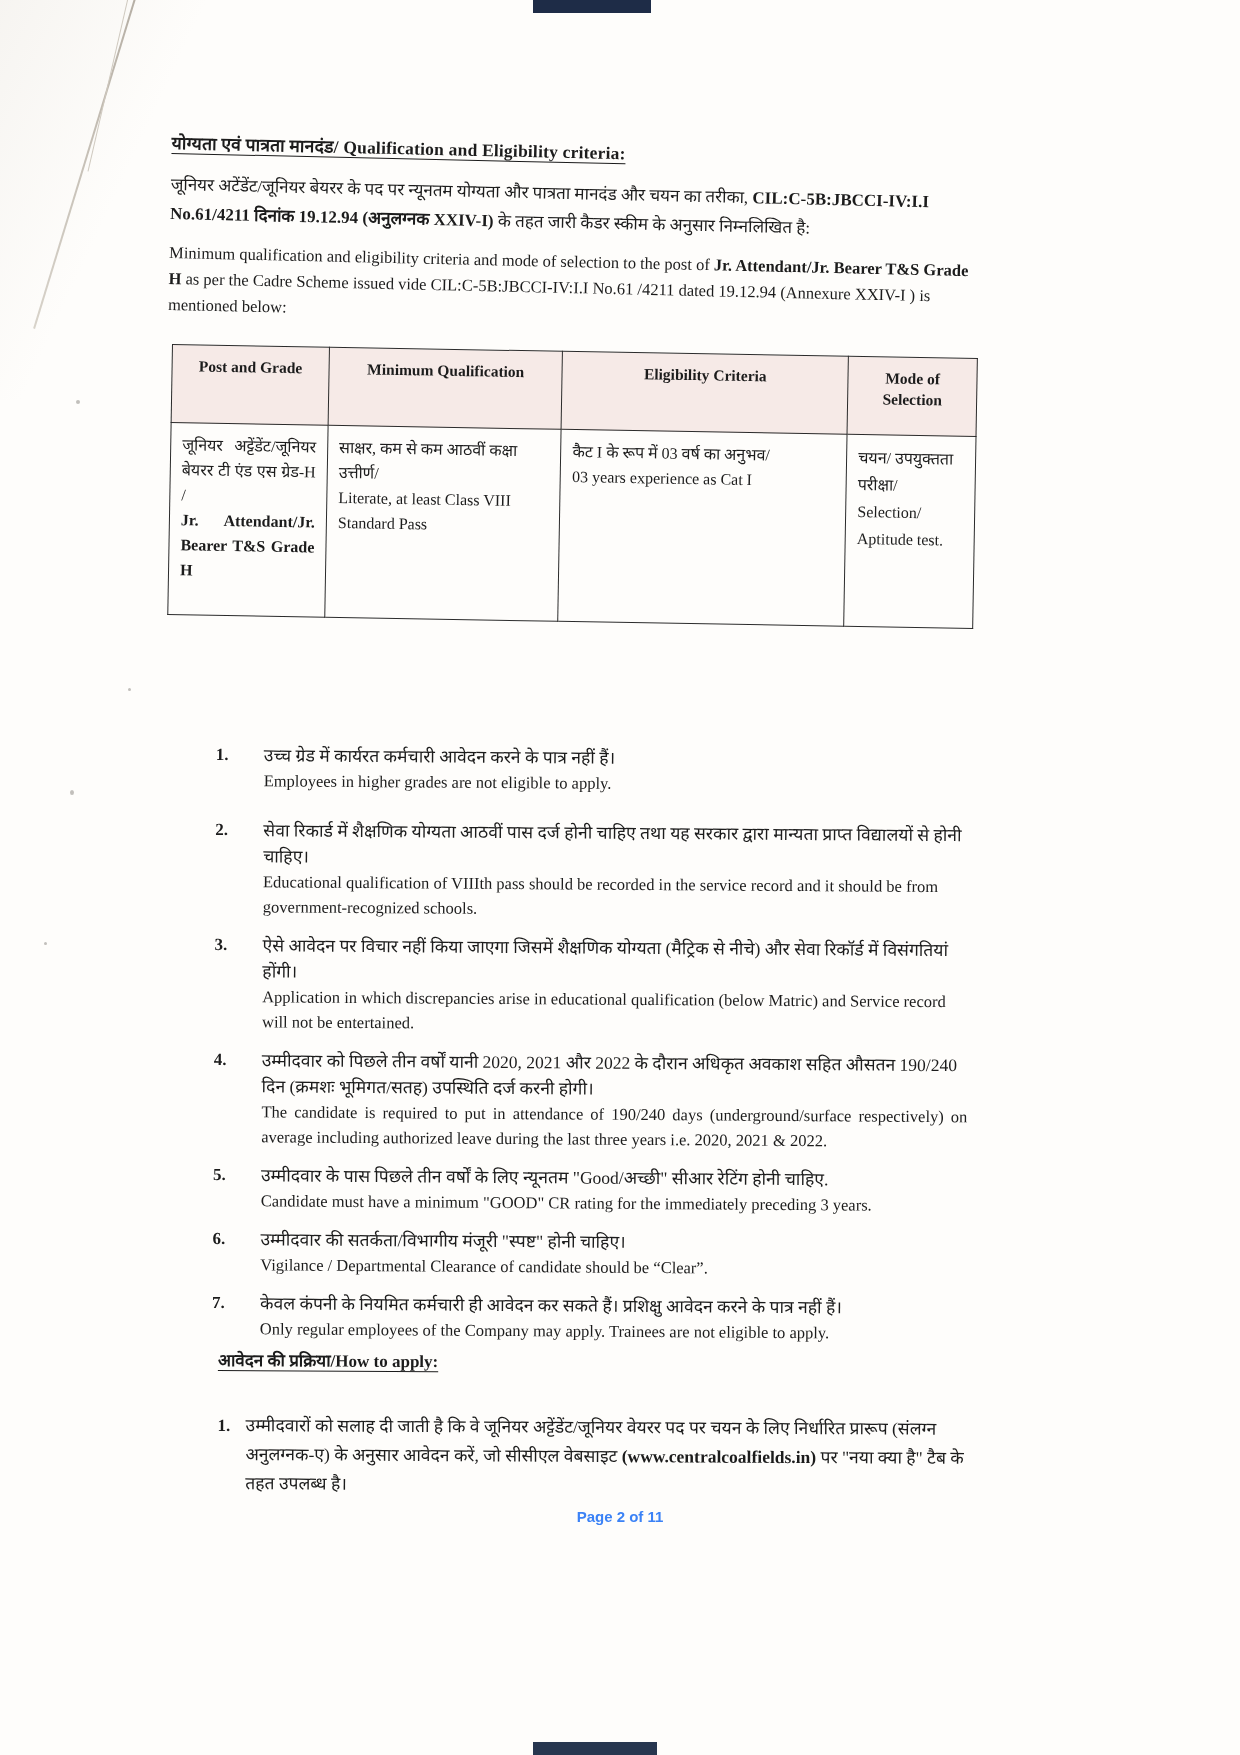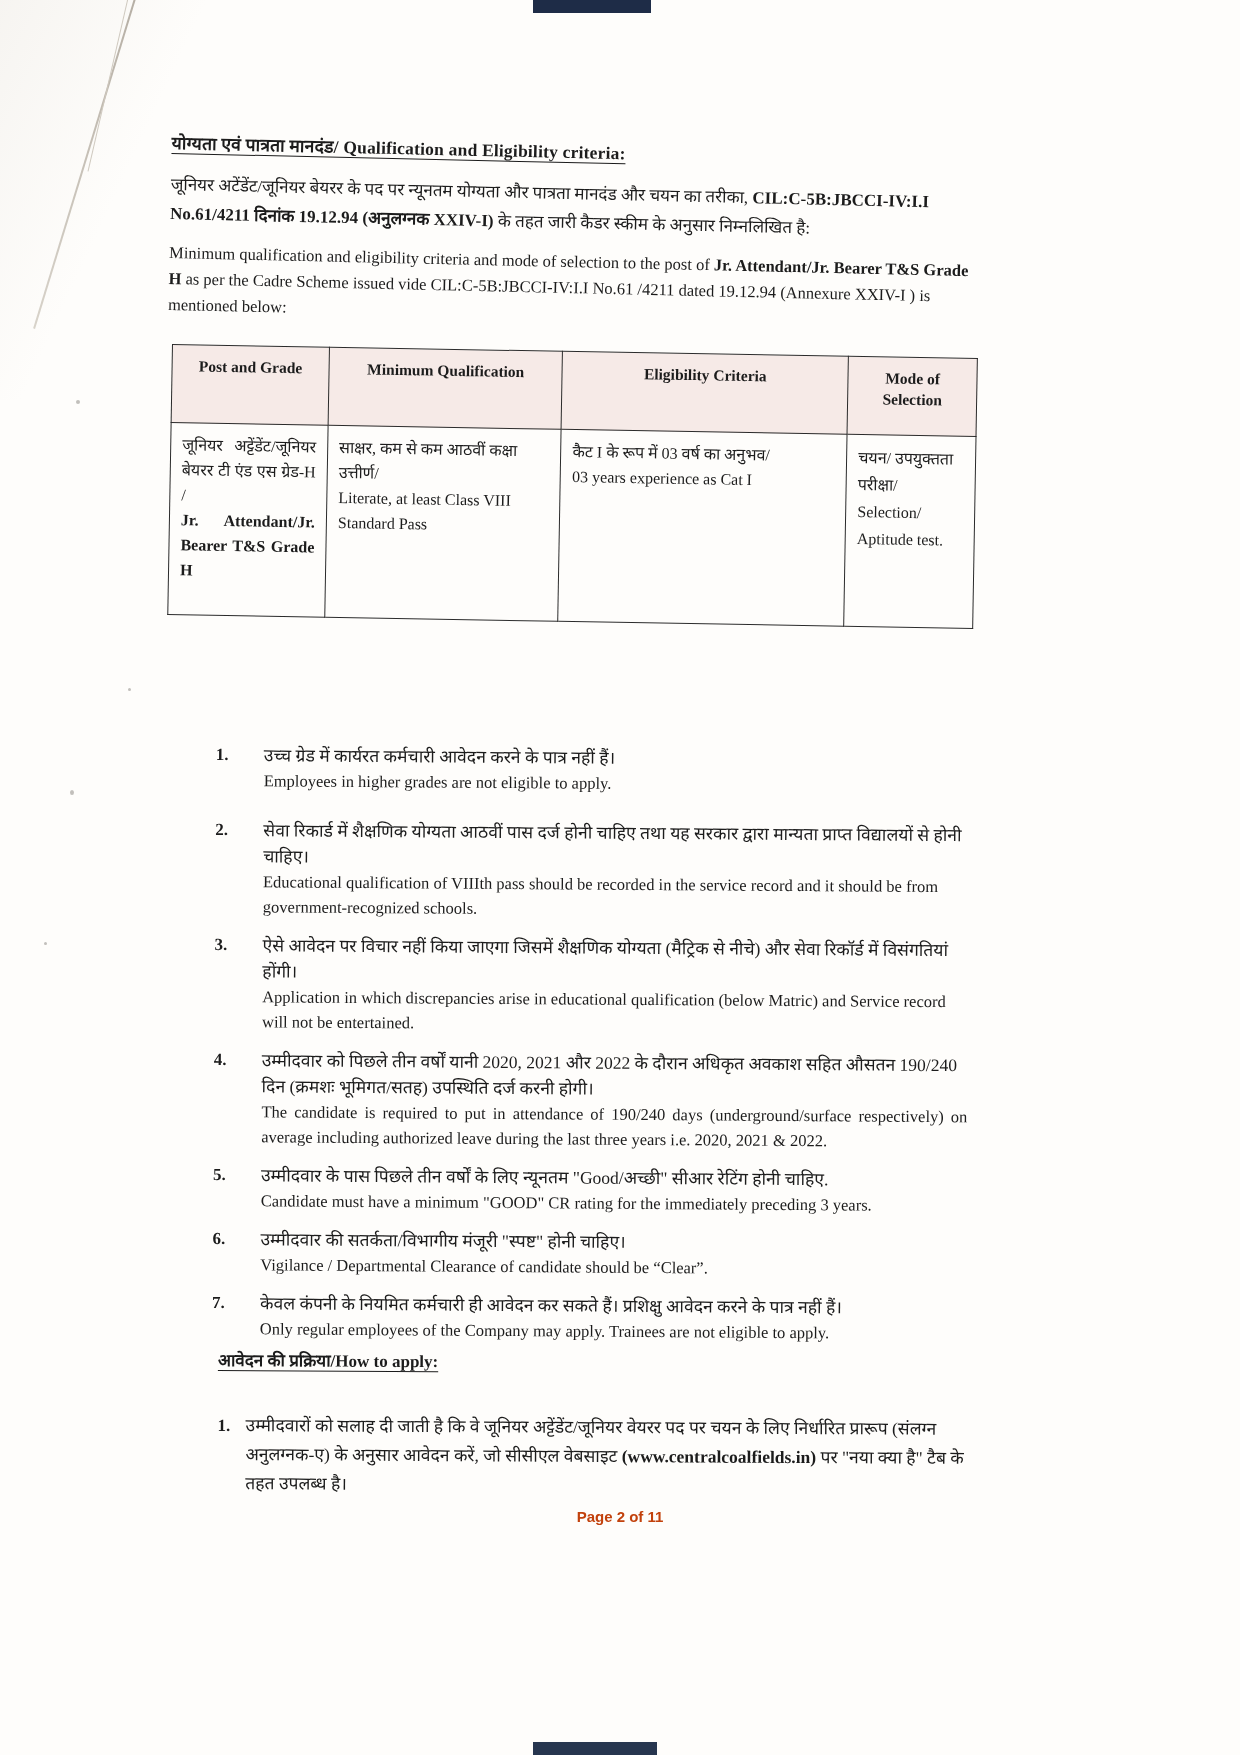--- a/index.html
+++ b/index.html
@@ -75,21 +75,21 @@
     font-size:17px; font-weight:bold;
     text-decoration:underline; text-underline-offset:4px;
   }
   .howto .item { display:flex; margin-top:40px; }
   .howto .num { width:28px; flex:0 0 28px; font-weight:bold; font-size:17px; line-height:29px; }
   .howto .body { flex:1; font-size:17.5px; line-height:29px; }
 
   .page-footer {
     position:absolute; left:0; top:1508px; width:100%; text-align:center;
     font-family:"Liberation Sans", sans-serif; font-weight:bold; font-size:15px;
-    color:#c2410c;
+    color:#3b82f6;
   }
 </style>
 </head>
 <body>
 
 <div class="page">
 
   <div class="corner-shade"></div>
   <div class="crease"></div>
   <div class="crease2"></div>

